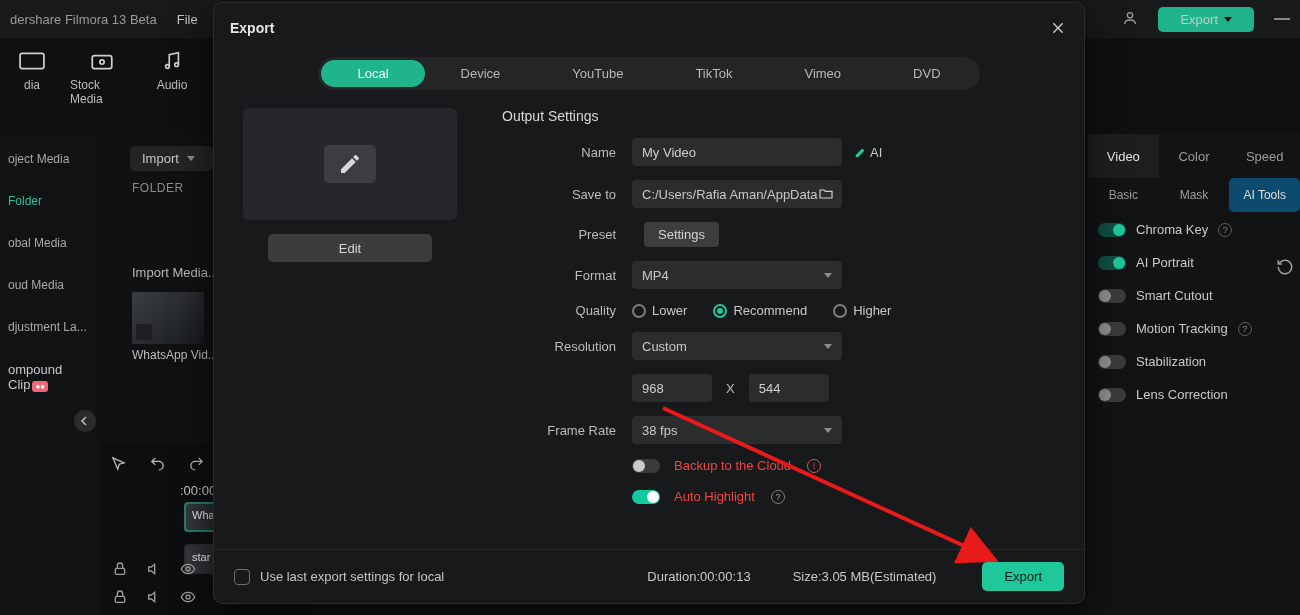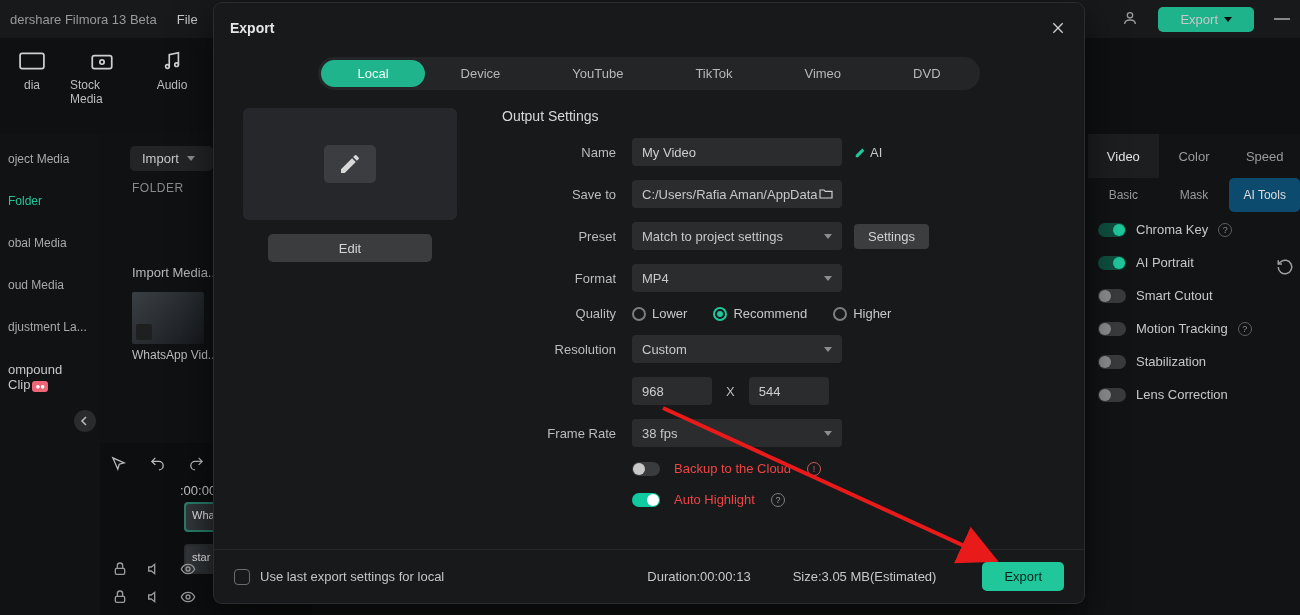--- a/index.html
+++ b/index.html
@@ -352,24 +352,20 @@
           <div class="flabel">Save to</div>
           <div class="finput">
             <span>C:/Users/Rafia Aman/AppData</span>
             <span class="foldericon"><svg width="16" height="16" viewBox="0 0 24 24" fill="none" stroke="#cfcfcf" stroke-width="1.8">
                 <path d="M3 6h6l2 2h10v10H3z"></path>
               </svg></span>
           </div>
         </div>
       <div class="frow">
           <div class="flabel">Preset</div>
-          <div class="finput fdrop">
-            <span>Match to project settings</span>
-            <span class="fchev"></span>
-          </div>
           <div class="settingsbtn">Settings</div>
         </div>
       <div class="frow">
           <div class="flabel">Format</div>
           <div class="finput fdrop">
             <span>MP4</span>
             <span class="fchev"></span>
           </div>
         </div>
       <div class="frow" style="margin-top:6px">

